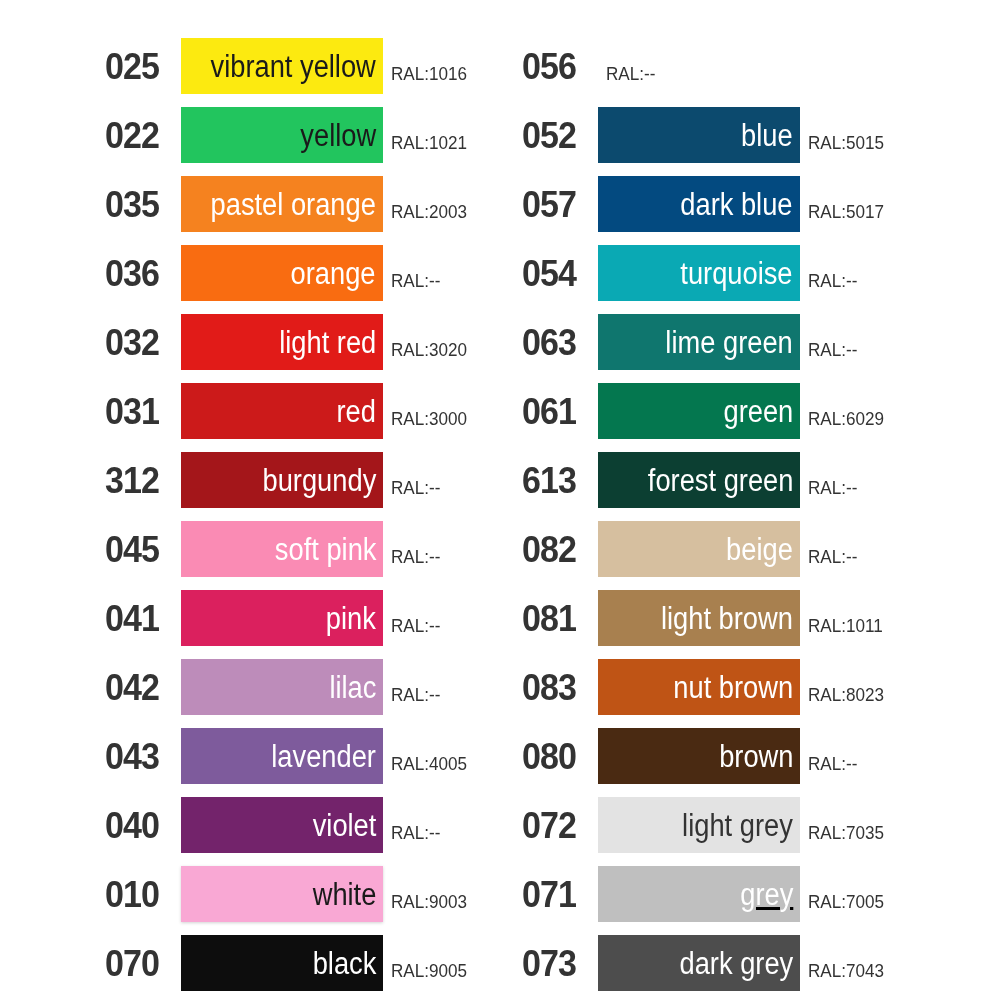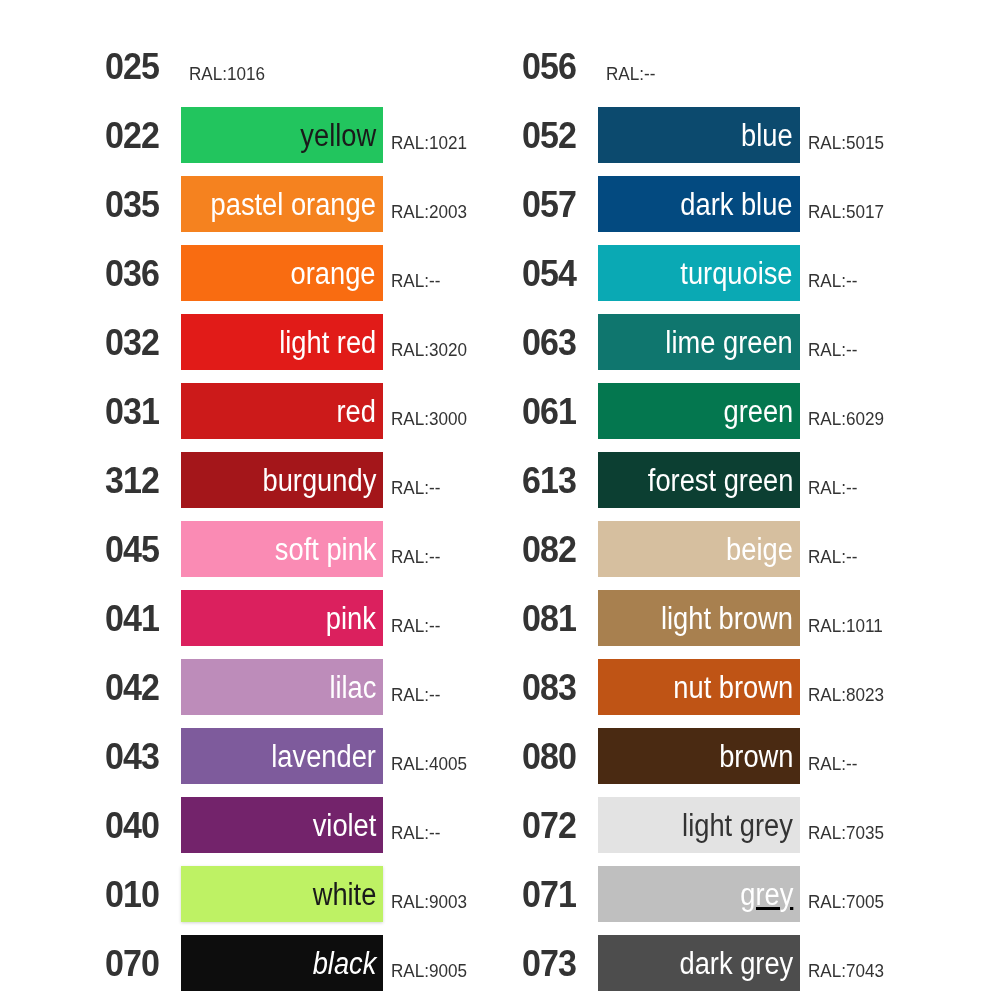--- a/index.html
+++ b/index.html
@@ -90,20 +90,23 @@
     margin-top: 14px;
   }
 </style>
 </head>
 <body>
 
 <div id="chart">
   <div class="column left" id="col-0">
       <div class="swatch-row">
         <div class="code">025</div>
+        <div class="swatch" style="background: rgb(252, 234, 16);">
+          <span class="swatch-label" style="color: rgb(26, 26, 26);">vibrant yellow</span>
+        </div>
         <div class="ral">RAL:1016</div>
       </div>
       <div class="swatch-row">
         <div class="code">022</div>
         <div class="swatch" style="background: #22c55e;">
           <span class="swatch-label" style="color: rgb(26, 26, 26);">yellow</span>
         </div>
         <div class="ral">RAL:1021</div>
       </div>
       <div class="swatch-row">
@@ -171,28 +174,28 @@
       </div>
       <div class="swatch-row">
         <div class="code">040</div>
         <div class="swatch" style="background: rgb(115, 35, 107);">
           <span class="swatch-label" style="color: rgb(255, 255, 255);">violet</span>
         </div>
         <div class="ral">RAL:--</div>
       </div>
       <div class="swatch-row">
         <div class="code">010</div>
-        <div class="swatch bordered" style="background: #bef264;">
+        <div class="swatch bordered" style="background: #f9a8d4;">
           <span class="swatch-label" style="color: rgb(26, 26, 26);">white</span>
         </div>
         <div class="ral">RAL:9003</div>
       </div>
       <div class="swatch-row">
         <div class="code">070</div>
-        <div class="swatch" style="background: rgb(13, 13, 13); font-style: italic;">
+        <div class="swatch" style="background: rgb(13, 13, 13);">
           <span class="swatch-label" style="color: rgb(255, 255, 255);">black</span>
         </div>
         <div class="ral">RAL:9005</div>
       </div>
     </div>
   <div class="column right" id="col-1">
       <div class="swatch-row">
         <div class="code">056</div>
         <div class="ral">RAL:--</div>
       </div>

